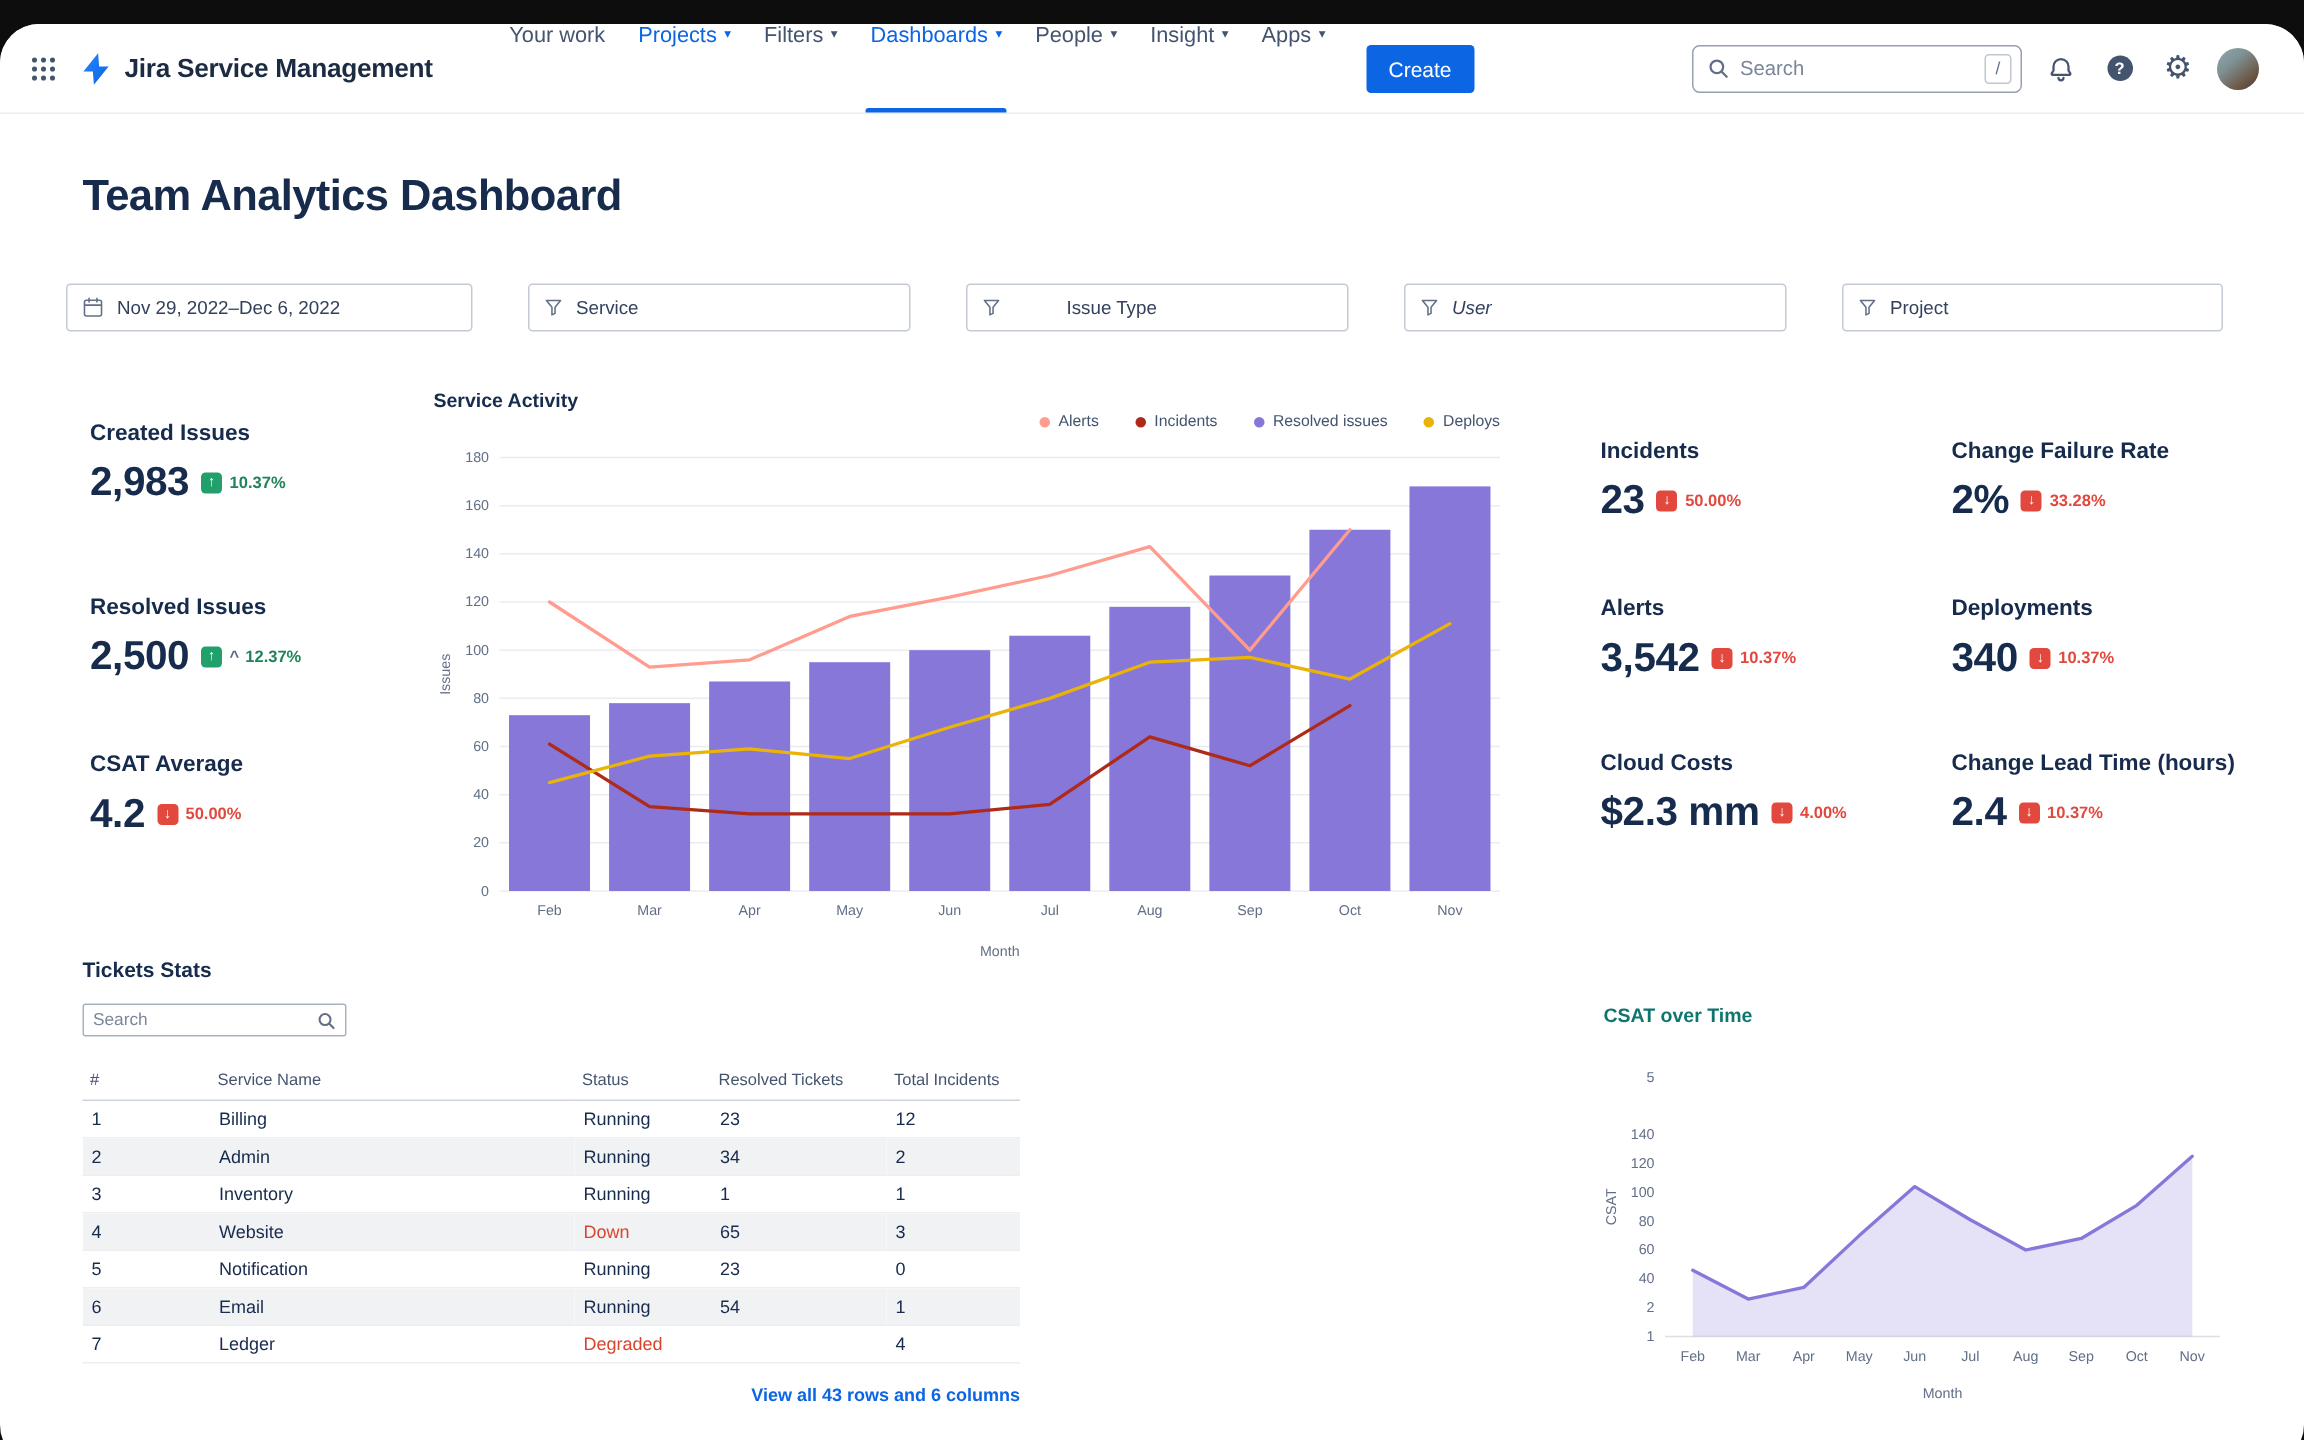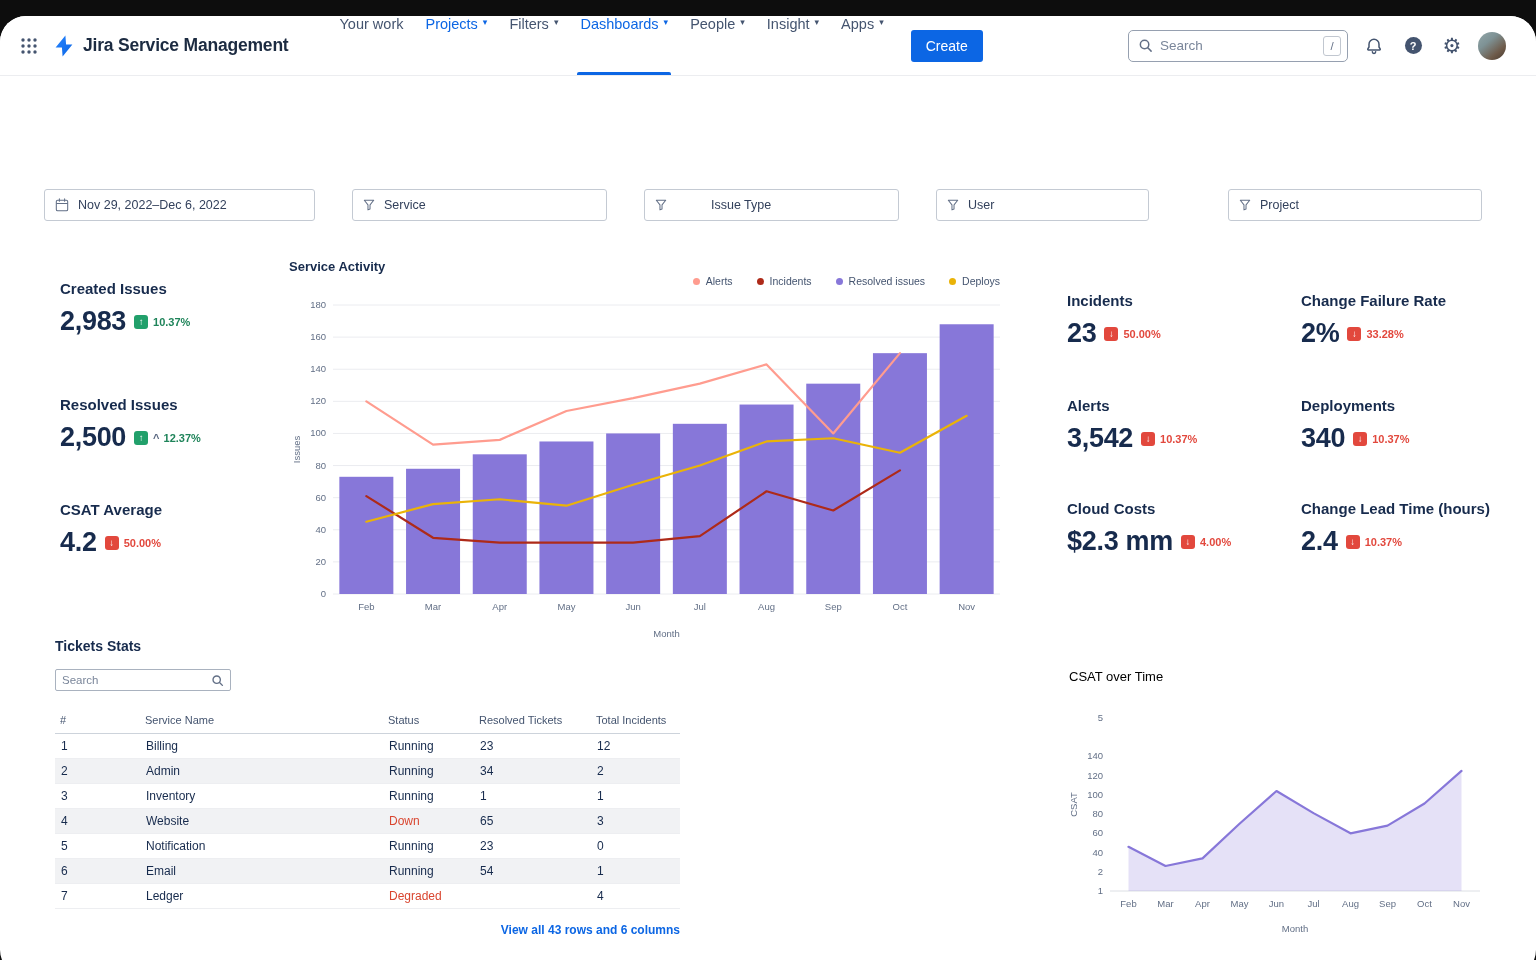--- a/index.html
+++ b/index.html
@@ -46,21 +46,21 @@
   .kpi-delta{font-size:11px;font-weight:700}
   .kpi-delta.pos-t{color:#1F845A}
   .kpi-delta.neg-t{color:#E2483D}
 
   
   .sa-title{position:absolute;left:289px;top:243px;font-size:13px;font-weight:700;color:#172B4D}
   .sa-legend{position:absolute;left:283px;top:259px;width:717px;display:flex;justify-content:flex-end;gap:24px}
   .legend-item{display:flex;align-items:center;gap:6px;font-size:10.5px;color:#44546F;cursor:pointer}
   .legend-item .dot{width:7px;height:7px;border-radius:50%}
   .sa-chart{position:absolute;left:283px;top:276px}
-  .csat-title{position:absolute;left:1069px;top:653px;font-size:13px;font-weight:400;color:#000000}
+  .csat-title{position:absolute;left:1069px;top:653px;font-size:13px;font-weight:700;color:#0f766e}
   .csat-chart{position:absolute;left:1060px;top:688px}
 
   
   .ss-title{position:absolute;left:55px;top:622px;font-size:14px;font-weight:700;color:#172B4D}
   .ss-search{position:absolute;left:55px;top:653px;width:176px;height:22px;border:1px solid #A9B2BF;border-radius:2px;display:flex;align-items:center;padding:0 6px;background:#fff}
   .ss-search input{flex:1;border:none;outline:none;font-size:11.5px;font-family:inherit;color:#172B4D;min-width:0}
   .ss-search input::placeholder{color:#7A869A}
   .ss-search-icon{display:flex}
   .ss-table{position:absolute;left:55px;top:692px;width:625px;border-collapse:collapse;table-layout:fixed}
   .ss-table th{font-size:11px;font-weight:500;color:#44546F;text-align:left;padding:6px 6px 7px 5px;border-bottom:1px solid #CDD3DB;white-space:nowrap}
@@ -156,20 +156,21 @@
           <path d="M10 19a2 2 0 0 0 4 0" stroke="#44546F" stroke-width="1.8" stroke-linecap="round"></path>
         </svg>
     </span>
     <span class="icon-btn">
         <span class="help-circle">?</span>
       </span>
     <span class="icon-btn gear">⚙</span>
     <span class="avatar"></span>
   </header>
 
+  <h1 class="page-title">Team Analytics Dashboard</h1>
 
   <div id="filters">
   <div class="filter-box" style="left: 44px; width: 271px;">
     <span class="filter-icon">
           <svg width="14" height="14" viewBox="0 0 16 16" fill="none">
             <rect x="1.5" y="2.5" width="13" height="12" rx="1.5" stroke="#626F86" stroke-width="1.2"></rect>
             <path d="M1.5 6.2h13" stroke="#626F86" stroke-width="1.2"></path>
             <path d="M5 1v2.8M11 1v2.8" stroke="#626F86" stroke-width="1.2" stroke-linecap="round"></path>
           </svg>
         </span>
@@ -187,21 +188,21 @@
 
   <div class="filter-box" style="left: 644px; width: 255px; gap: 44px;">
     <span class="filter-icon">
           <svg width="12" height="12" viewBox="0 0 14 14" fill="none">
             <path d="M1.5 1.5h11L8.2 6.8v4.8l-2.4 1.1V6.8L1.5 1.5z" stroke="#626F86" stroke-width="1.2" stroke-linejoin="round"></path>
           </svg>
         </span>
     <span class="filter-label">Issue Type</span>
   </div>
 
-  <div class="filter-box" style="left: 936px; width: 213px;">
+  <div class="filter-box" style="left: 936px; width: 255px; font-style: italic;">
     <span class="filter-icon">
           <svg width="12" height="12" viewBox="0 0 14 14" fill="none">
             <path d="M1.5 1.5h11L8.2 6.8v4.8l-2.4 1.1V6.8L1.5 1.5z" stroke="#626F86" stroke-width="1.2" stroke-linejoin="round"></path>
           </svg>
         </span>
     <span class="filter-label">User</span>
   </div>
 
   <div class="filter-box" style="left: 1228px; width: 254px;">
     <span class="filter-icon">

